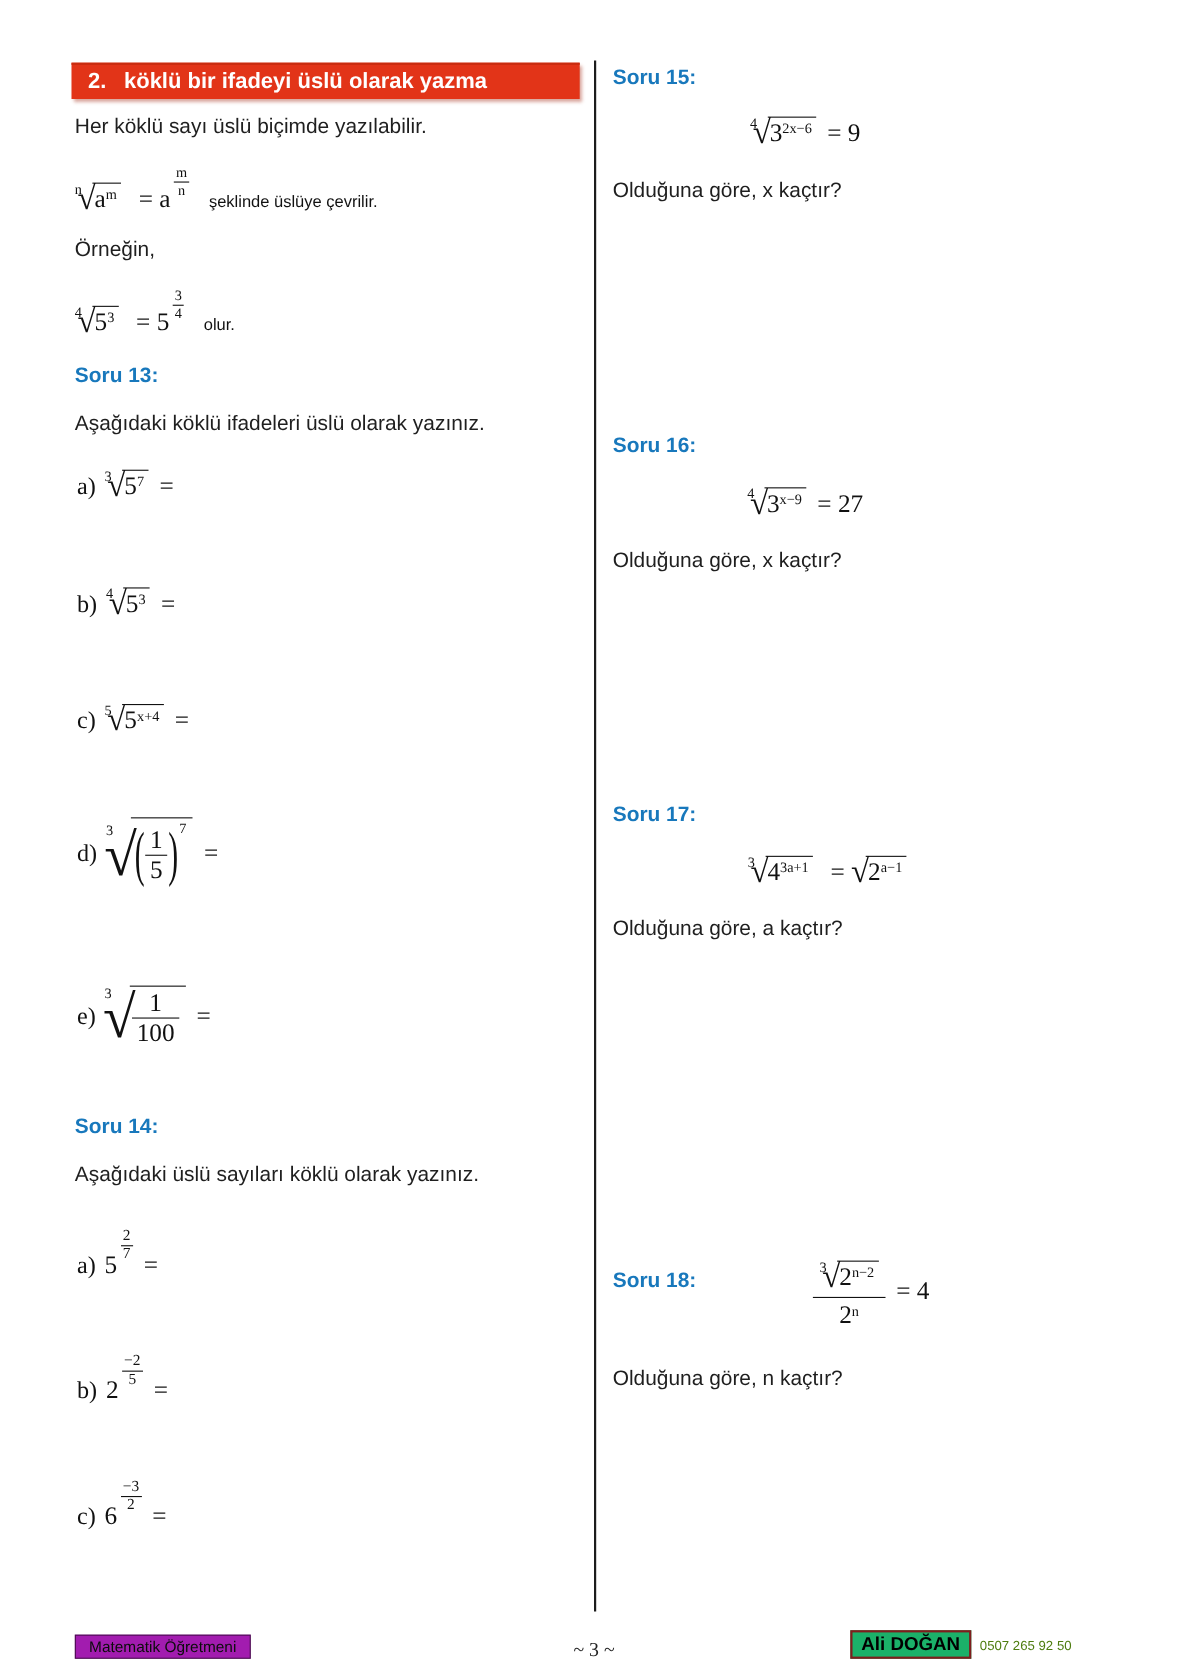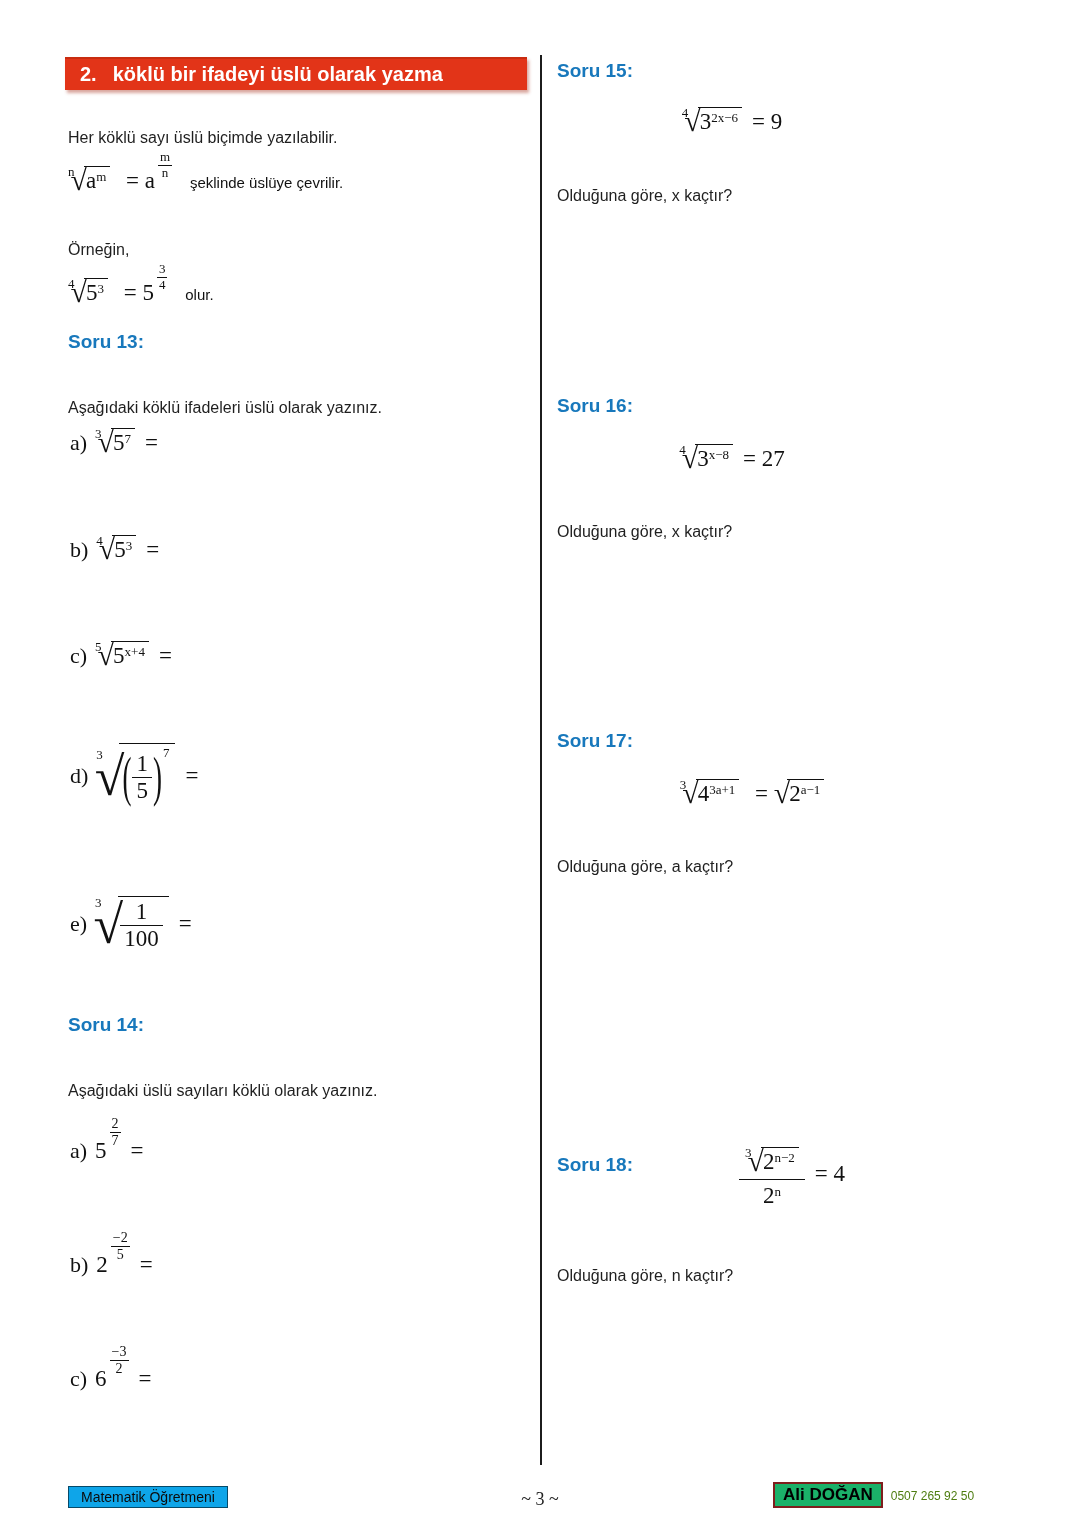--- a/index.html
+++ b/index.html
@@ -15,21 +15,21 @@
   
   .section-header {
     position:absolute; left:65px; top:57px; width:447px; height:31px;
     background:#E23418; border-top:2px solid #C92C10;
     box-shadow:2px 3px 3px rgba(170,60,40,.45);
     color:#ffffff; font-weight:bold; font-size:20px; line-height:31px;
     padding-left:15px; white-space:nowrap;
   }
   .section-header .num { margin-right:16px; }
 
-  .body-text { font-size:16px; color:#1f1f1f;margin-top:24px; }
+  .body-text { font-size:19px; color:#1f1f1f; }
   .soru-title { font-size:19px; font-weight:bold; color:#1878BC; }
 
   
   .math { font-family:"Liberation Serif","DejaVu Serif",serif; font-size:23px; color:#111; white-space:nowrap; }
   .ilabel { font-family:"Liberation Serif",serif; font-size:22px; margin-right:8px; }
   .eqs { margin-left:10px; }
   .eqr { margin-left:10px; }
 
   .rad { display:inline-block; white-space:nowrap; }
   .idx { display:inline-block; font-size:13px; position:relative; top:-12px; margin-right:-4px; }
@@ -56,21 +56,21 @@
   .bigfrac { display:inline-block; vertical-align:middle; text-align:center; }
   .bigfrac .bnum { display:block; padding:0 6px 3px; }
   .bigfrac .bden { display:block; border-top:1.6px solid #111; padding-top:3px; }
 
   .suffix { font-family:"Liberation Sans",sans-serif; font-size:15px; margin-left:12px; }
 
   .eq-block { text-align:center; }
 
   
   .badge-green {
-    display:inline-block; background:#0ea5e9; color:#0c0c0c;
+    display:inline-block; background:#a21caf; color:#0c0c0c;
     font-size:14px; padding:2px 12px; border:1px solid rgba(0,0,0,.55);
   }
   .name-badge {
     display:inline-block; background:#1BB169; color:#000;
     font-size:17px; font-weight:bold; padding:1px 8px; border:2px solid #7f1d1d;
   }
   .phone { font-size:12px; font-weight:normal; margin-left:8px; color:#4d7c0f; }
   .page-num { font-family:"Liberation Serif",serif; font-size:18px; color:#222; }
 </style>
 </head>
@@ -141,21 +141,21 @@
   </div>
 
   <div class="abs soru-title" style="left:557px; top:60px;">Soru 15:</div>
   <div class="abs math eq-block" style="left:557px; top:102px; width:350px;">
     <span class="rad"><span class="idx">4</span><span class="rsign">√</span><span class="rcand"><span>3</span><span class="exp">2x−6</span></span></span><span class="eqr">= 9</span>
   </div>
   <div class="abs body-text" style="left:557px; top:163px;">Olduğuna göre, x kaçtır?</div>
 
   <div class="abs soru-title" style="left:557px; top:395px;">Soru 16:</div>
   <div class="abs math eq-block" style="left:557px; top:439px; width:350px;">
-    <span class="rad"><span class="idx">4</span><span class="rsign">√</span><span class="rcand"><span>3</span><span class="exp">x−8</span></span></span><span class="eqr">= 27</span>
+    <span class="rad"><span class="idx">4</span><span class="rsign">√</span><span class="rcand"><span>3</span><span class="exp">x−9</span></span></span><span class="eqr">= 27</span>
   </div>
   <div class="abs body-text" style="left:557px; top:499px;">Olduğuna göre, x kaçtır?</div>
 
   <div class="abs soru-title" style="left:557px; top:730px;">Soru 17:</div>
   <div class="abs math eq-block" style="left:557px; top:774px; width:390px;">
     <span class="rad"><span class="idx">3</span><span class="rsign">√</span><span class="rcand"><span>4</span><span class="exp">3a+1</span></span></span>
     <span class="eqs">=</span>
     <span class="rad"><span class="rsign">√</span><span class="rcand"><span>2</span><span class="exp">a−1</span></span></span>
   </div>
   <div class="abs body-text" style="left:557px; top:834px;">Olduğuna göre, a kaçtır?</div>

